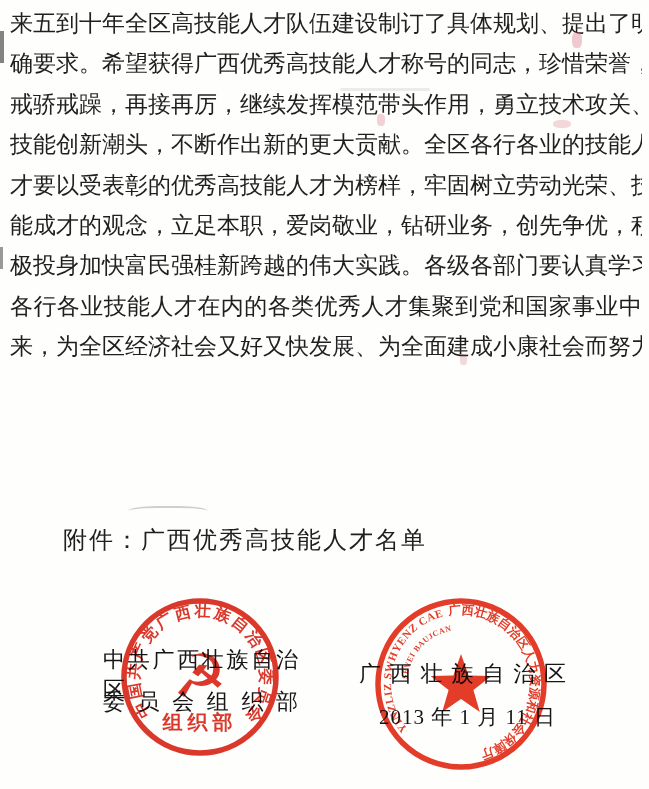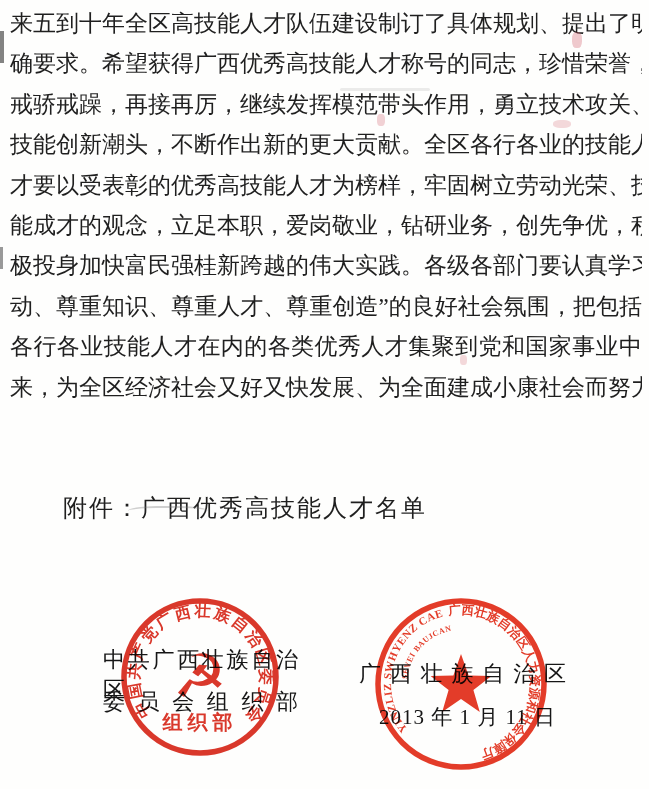--- a/index.html
+++ b/index.html
@@ -16,21 +16,21 @@
   }
   .line{
     height:40.4px;line-height:40.4px;
     text-align:justify;text-align-last:justify;
     text-justify:inter-character;
     white-space:nowrap;overflow:hidden;
   }
   .line.last{text-align-last:left;letter-spacing:3px;}
   
   .attachment{
-    position:absolute;left:63px;top:492px;
+    position:absolute;left:63px;top:524px;
     font-size:24px;color:#1f1f1f;letter-spacing:2px;white-space:nowrap;
   }
   
   .sig{position:absolute;color:#161616;z-index:3;}
   .sig-left{left:103px;top:645px;width:195px;}
   .sig-right{left:359px;top:659px;width:207px;}
   .sig .org-line{
     display:block;height:42px;line-height:30px;font-size:22px;
     text-align:justify;text-align-last:justify;text-justify:inter-character;
   }
@@ -70,21 +70,20 @@
   <div class="artifact a8"></div>
 
   <div class="body-text">
     <div class="line">来五到十年全区高技能人才队伍建设制订了具体规划、提出了明</div>
     <div class="line">确要求。希望获得广西优秀高技能人才称号的同志，珍惜荣誉，</div>
     <div class="line">戒骄戒躁，再接再厉，继续发挥模范带头作用，勇立技术攻关、</div>
     <div class="line">技能创新潮头，不断作出新的更大贡献。全区各行各业的技能人</div>
     <div class="line">才要以受表彰的优秀高技能人才为榜样，牢固树立劳动光荣、技</div>
     <div class="line">能成才的观念，立足本职，爱岗敬业，钻研业务，创先争优，积</div>
     <div class="line">极投身加快富民强桂新跨越的伟大实践。各级各部门要认真学习</div>
-    <div class="line">动、尊重知识、尊重人才、尊重创造”的良好社会氛围，把包括</div>
     <div class="line">各行各业技能人才在内的各类优秀人才集聚到党和国家事业中</div>
     <div class="line">来，为全区经济社会又好又快发展、为全面建成小康社会而努力</div>
   </div>
 
   <div class="attachment">附件：广西优秀高技能人才名单</div>
 
   <div class="sig sig-left">
     <span class="org-line org-line1">中共广西壮族自治区</span>
     <span class="org-line org-line2">委员会组织部</span>
   </div>

